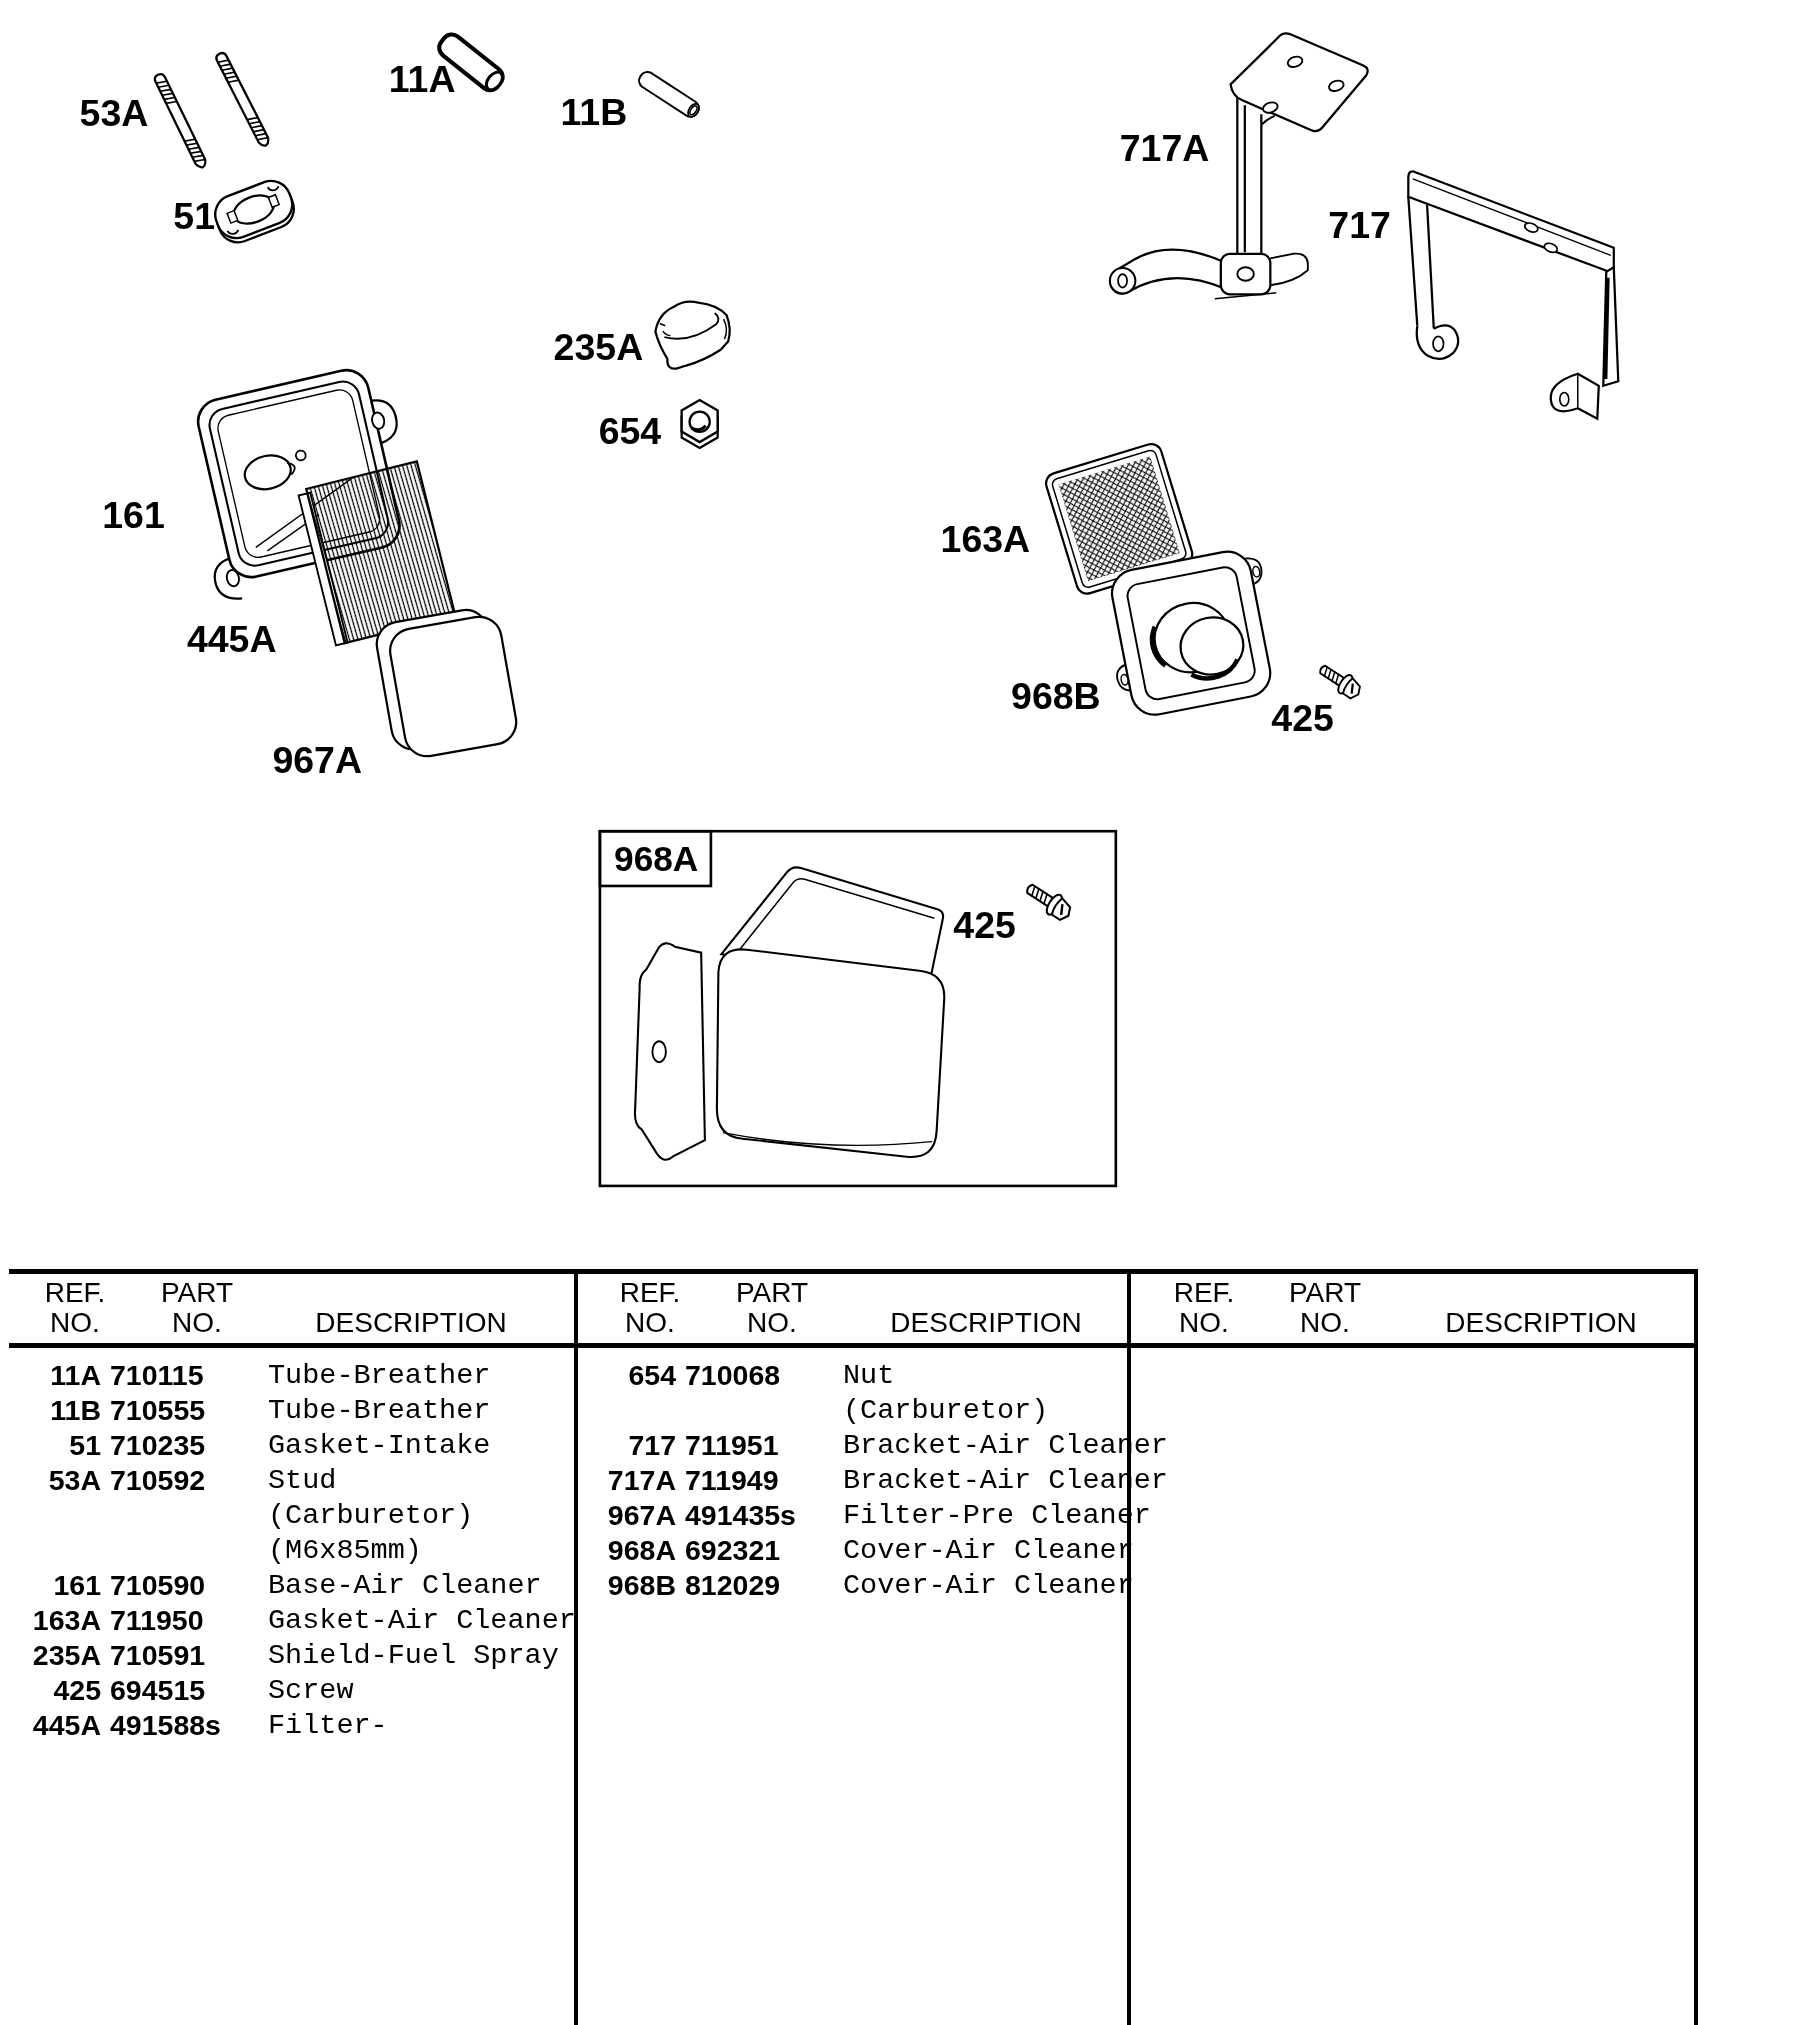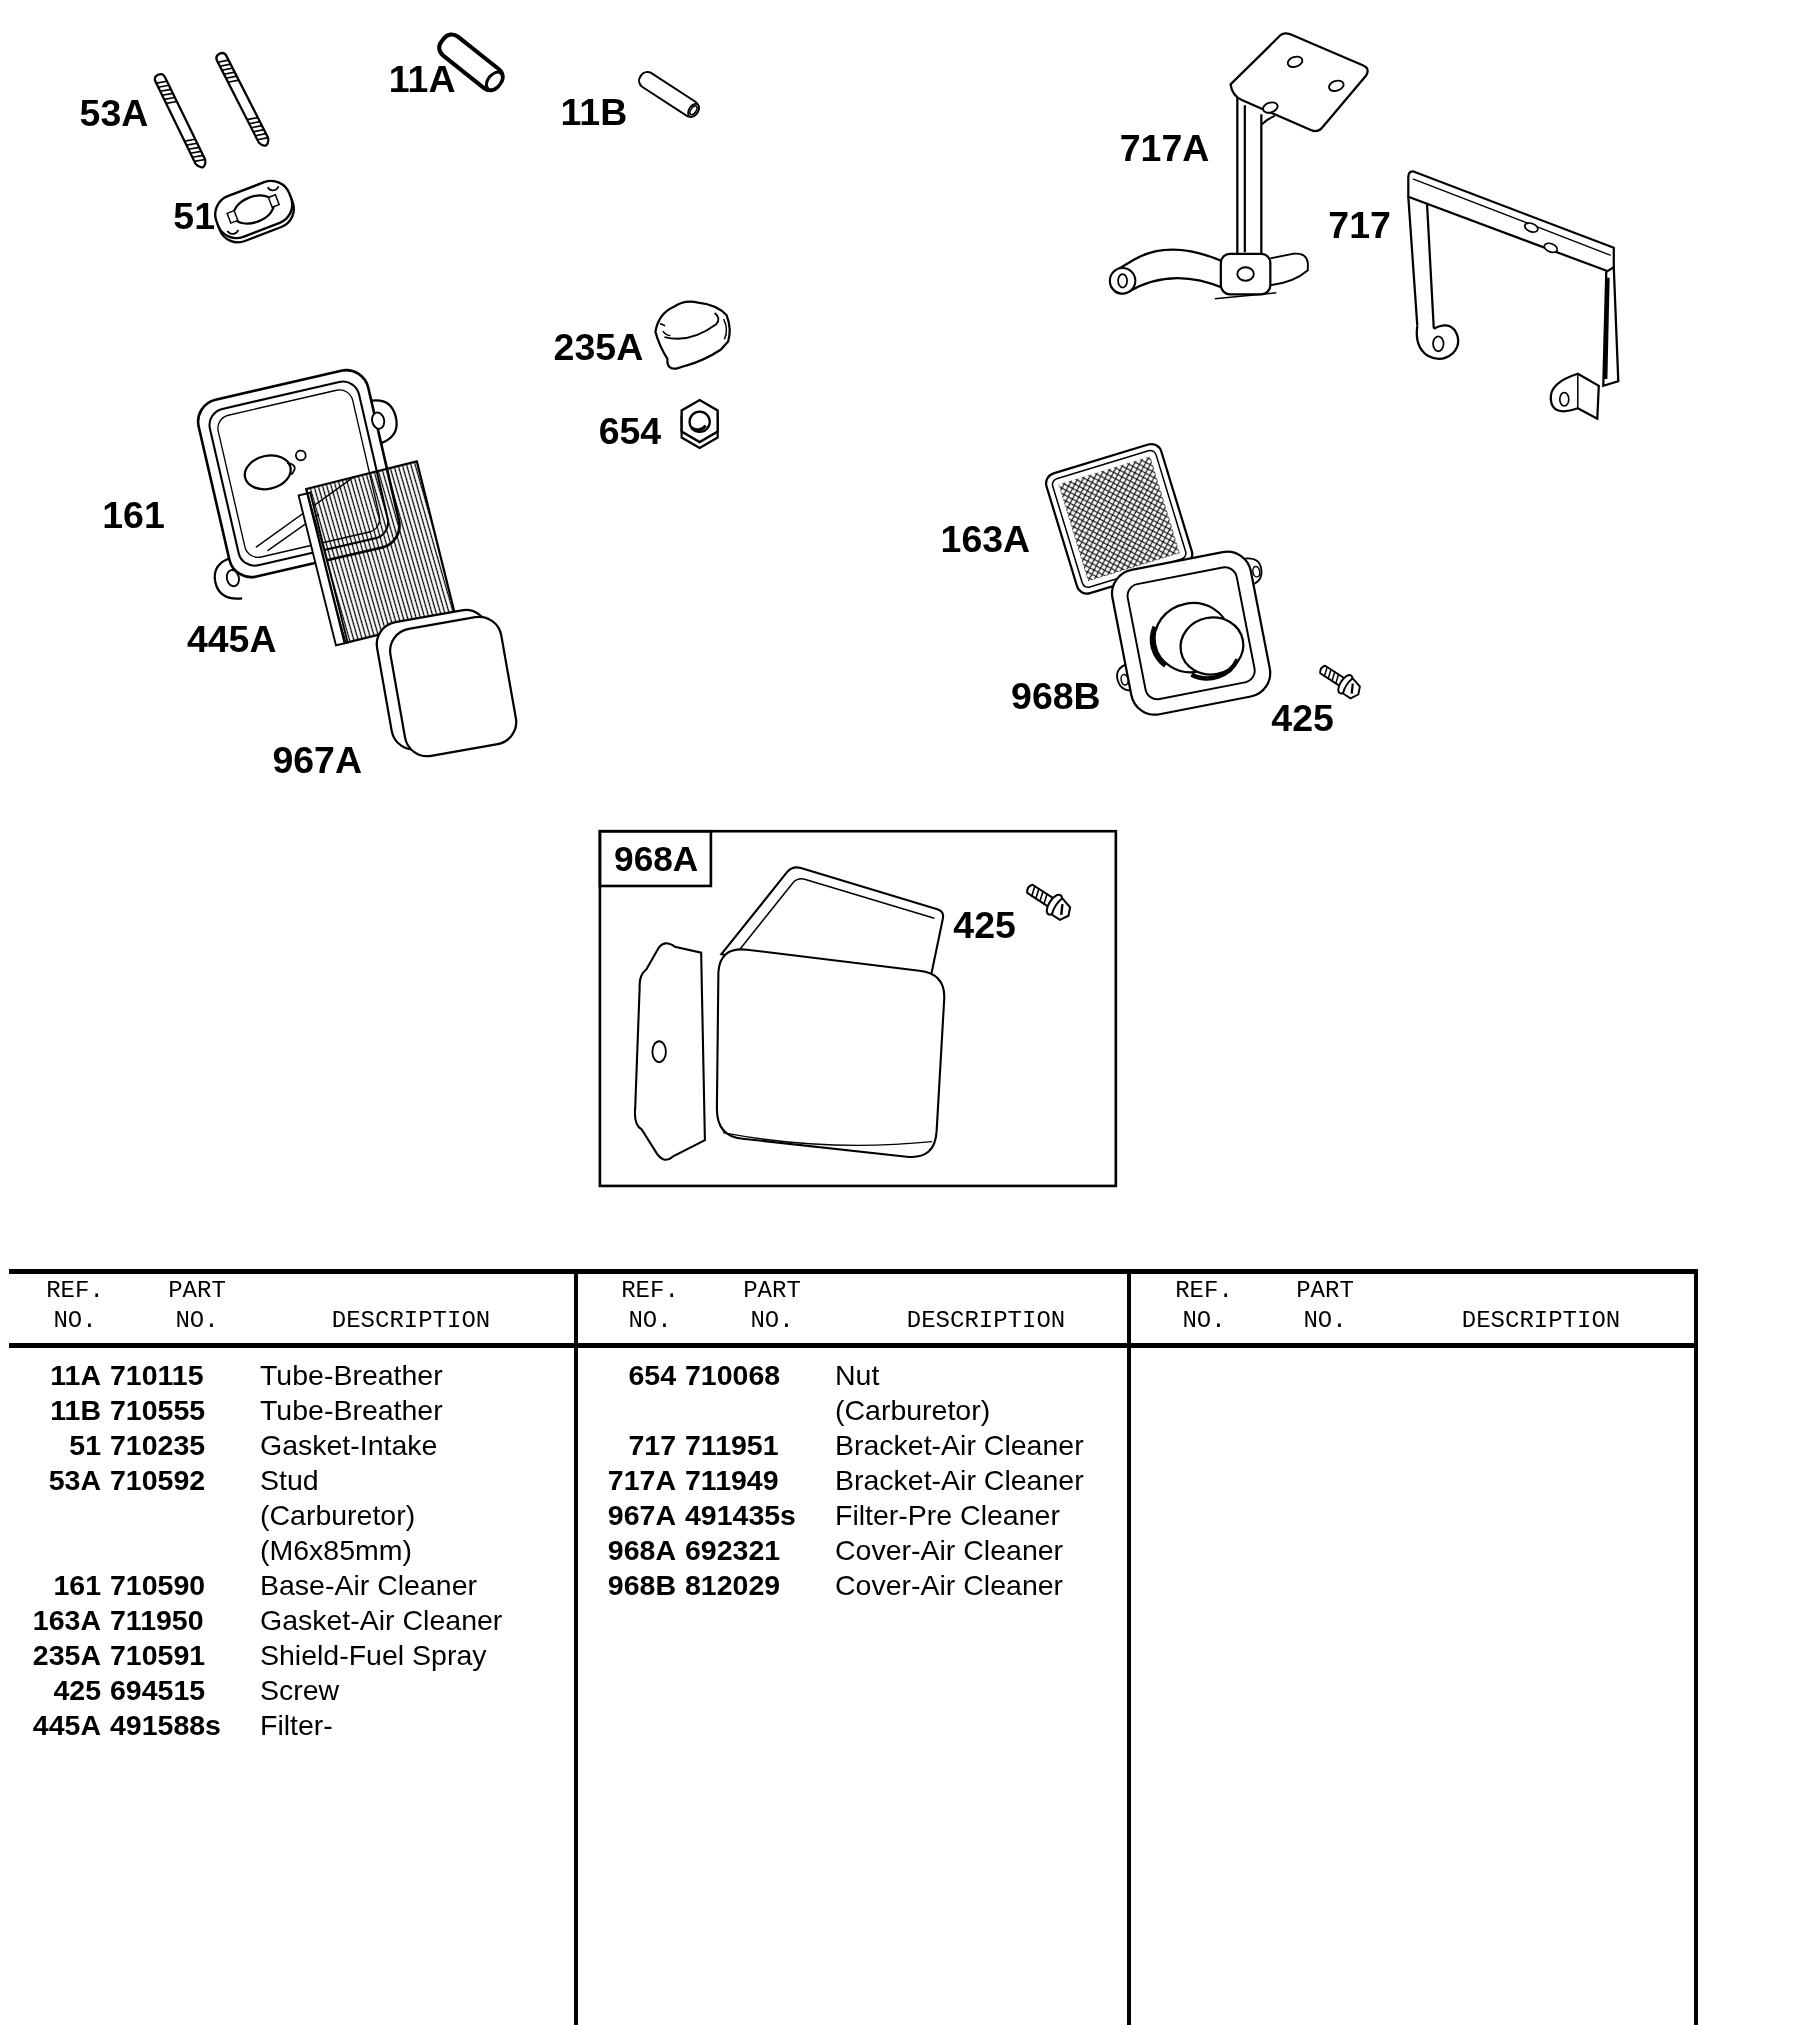--- a/index.html
+++ b/index.html
@@ -6,27 +6,27 @@
   body{
     width:1811px;height:2025px;position:relative;background:#ffffff;
     font-family:"Liberation Sans", sans-serif;color:#000;
   }
   .diagram-svg{position:absolute;top:0;left:0;}
   .plabel{font-family:"Liberation Sans", sans-serif;font-weight:bold;font-size:50px;fill:#000;text-anchor:middle;}
   .boxlabel{font-family:"Liberation Sans", sans-serif;font-weight:bold;font-size:47px;fill:#000;text-anchor:middle;}
 
   
   .tline{position:absolute;background:#000;}
-  .hdr{position:absolute;font-size:24px;white-space:nowrap;transform:translateX(-50%);font-family:Liberation Mono, monospace;}
+  .hdr{position:absolute;font-size:28px;white-space:nowrap;transform:translateX(-50%);}
   .col-rows{position:absolute;top:1359px;width:566px;}
   .prow{position:relative;height:35px;}
   .prow span{position:absolute;top:0;font-size:28.5px;white-space:nowrap;}
   .prow .ref{left:0;width:101px;text-align:right;font-weight:bold;}
   .prow .part{left:110px;width:134px;text-align:left;font-weight:bold;}
-  .prow .desc{left:260px;}
+  .prow .desc{left:268px;font-family:Liberation Mono, monospace;}
 </style>
 </head>
 <body>
 
 <svg class="diagram-svg" width="1811" height="1268" viewBox="0 0 2415 1690">
   <defs>
     <pattern id="pleats" width="5.5" height="12" patternUnits="userSpaceOnUse" patternTransform="rotate(-2)">
       <line x1="2.7" y1="0" x2="2.7" y2="12" stroke="#000" stroke-width="1.7"></line>
     </pattern>
     <pattern id="mesh" width="9" height="9" patternUnits="userSpaceOnUse">

